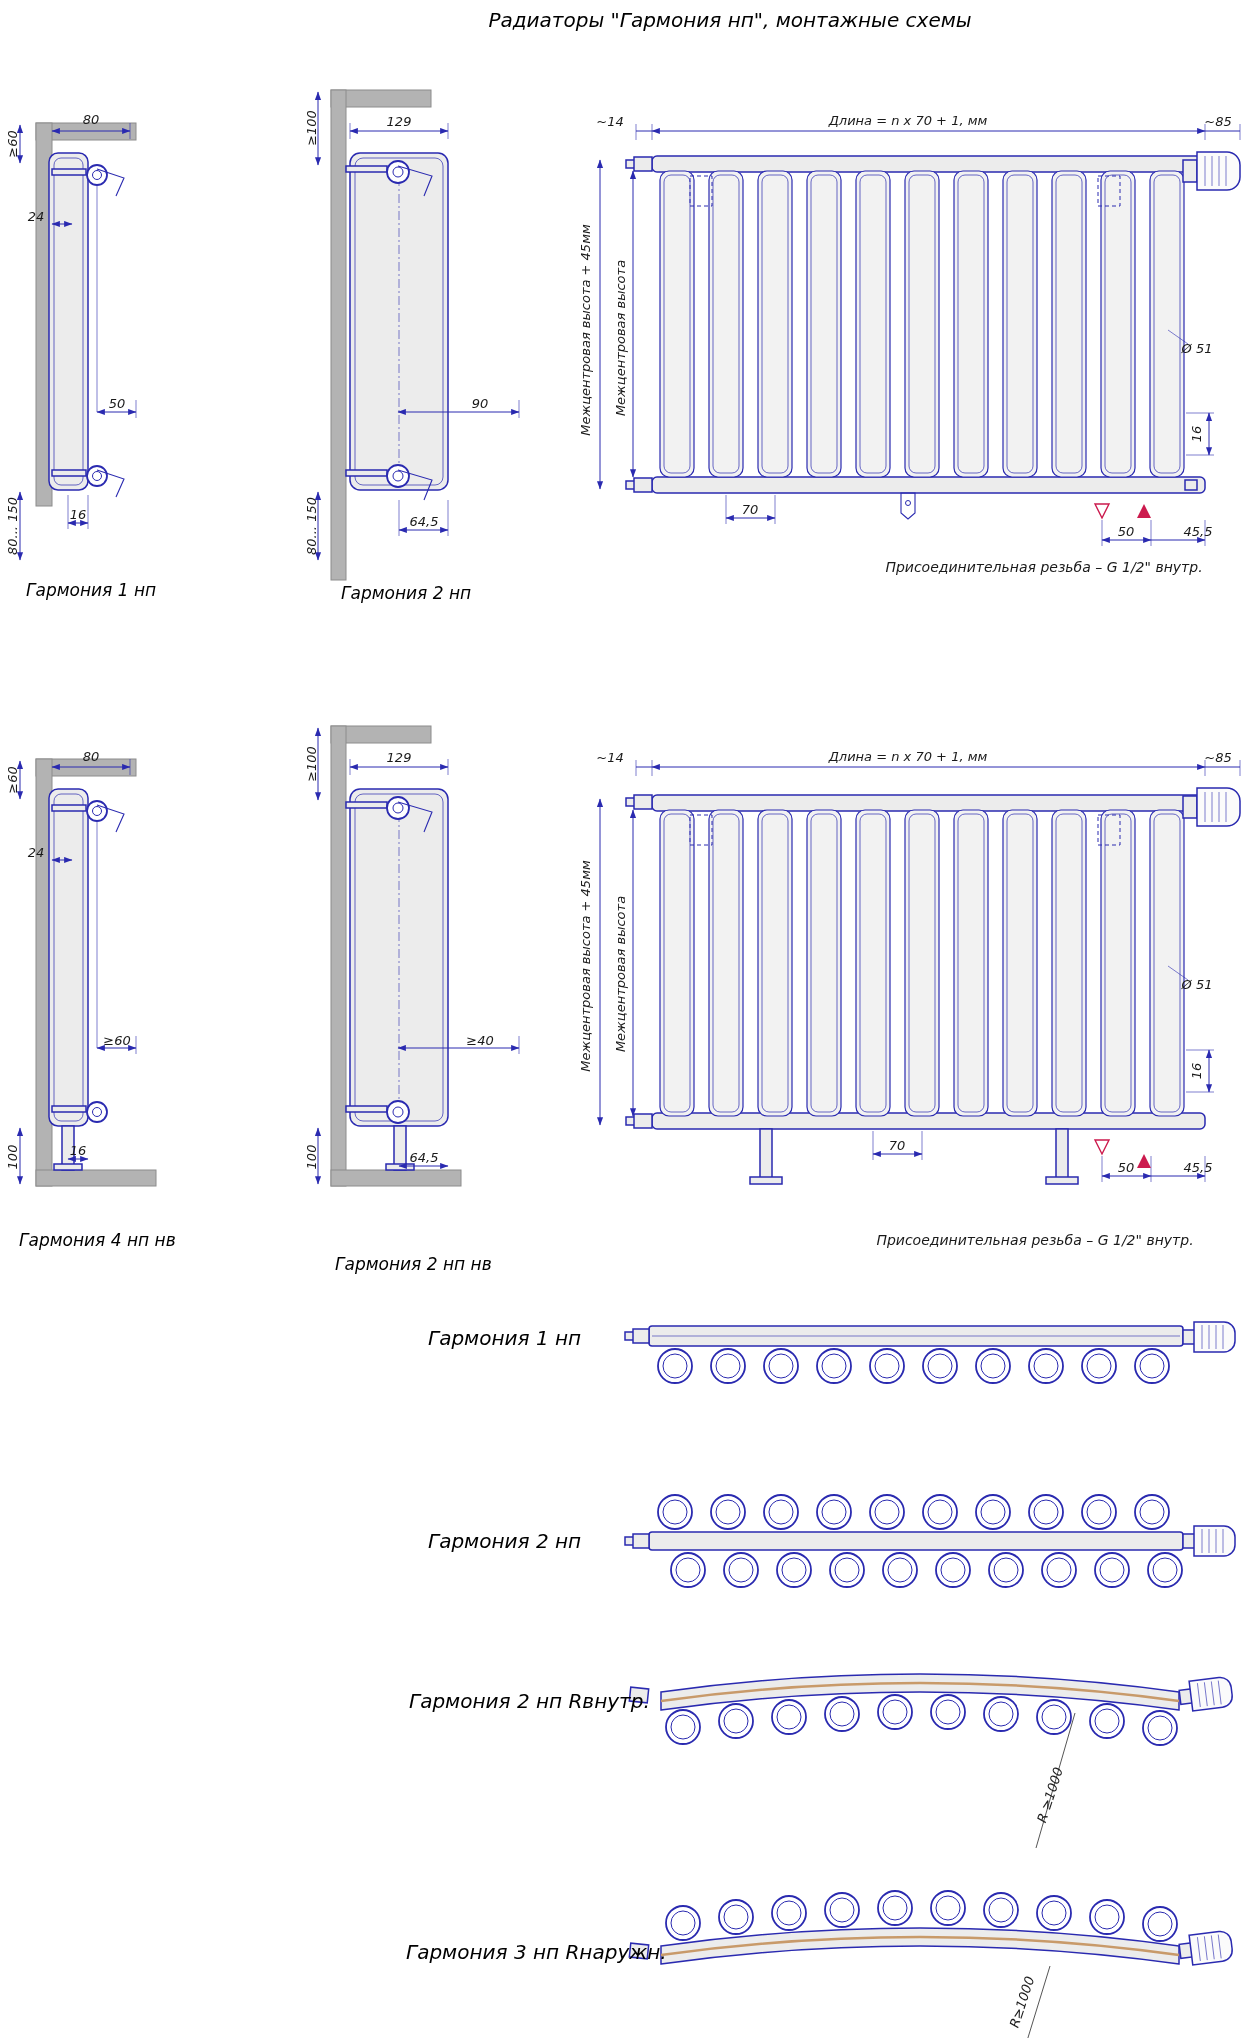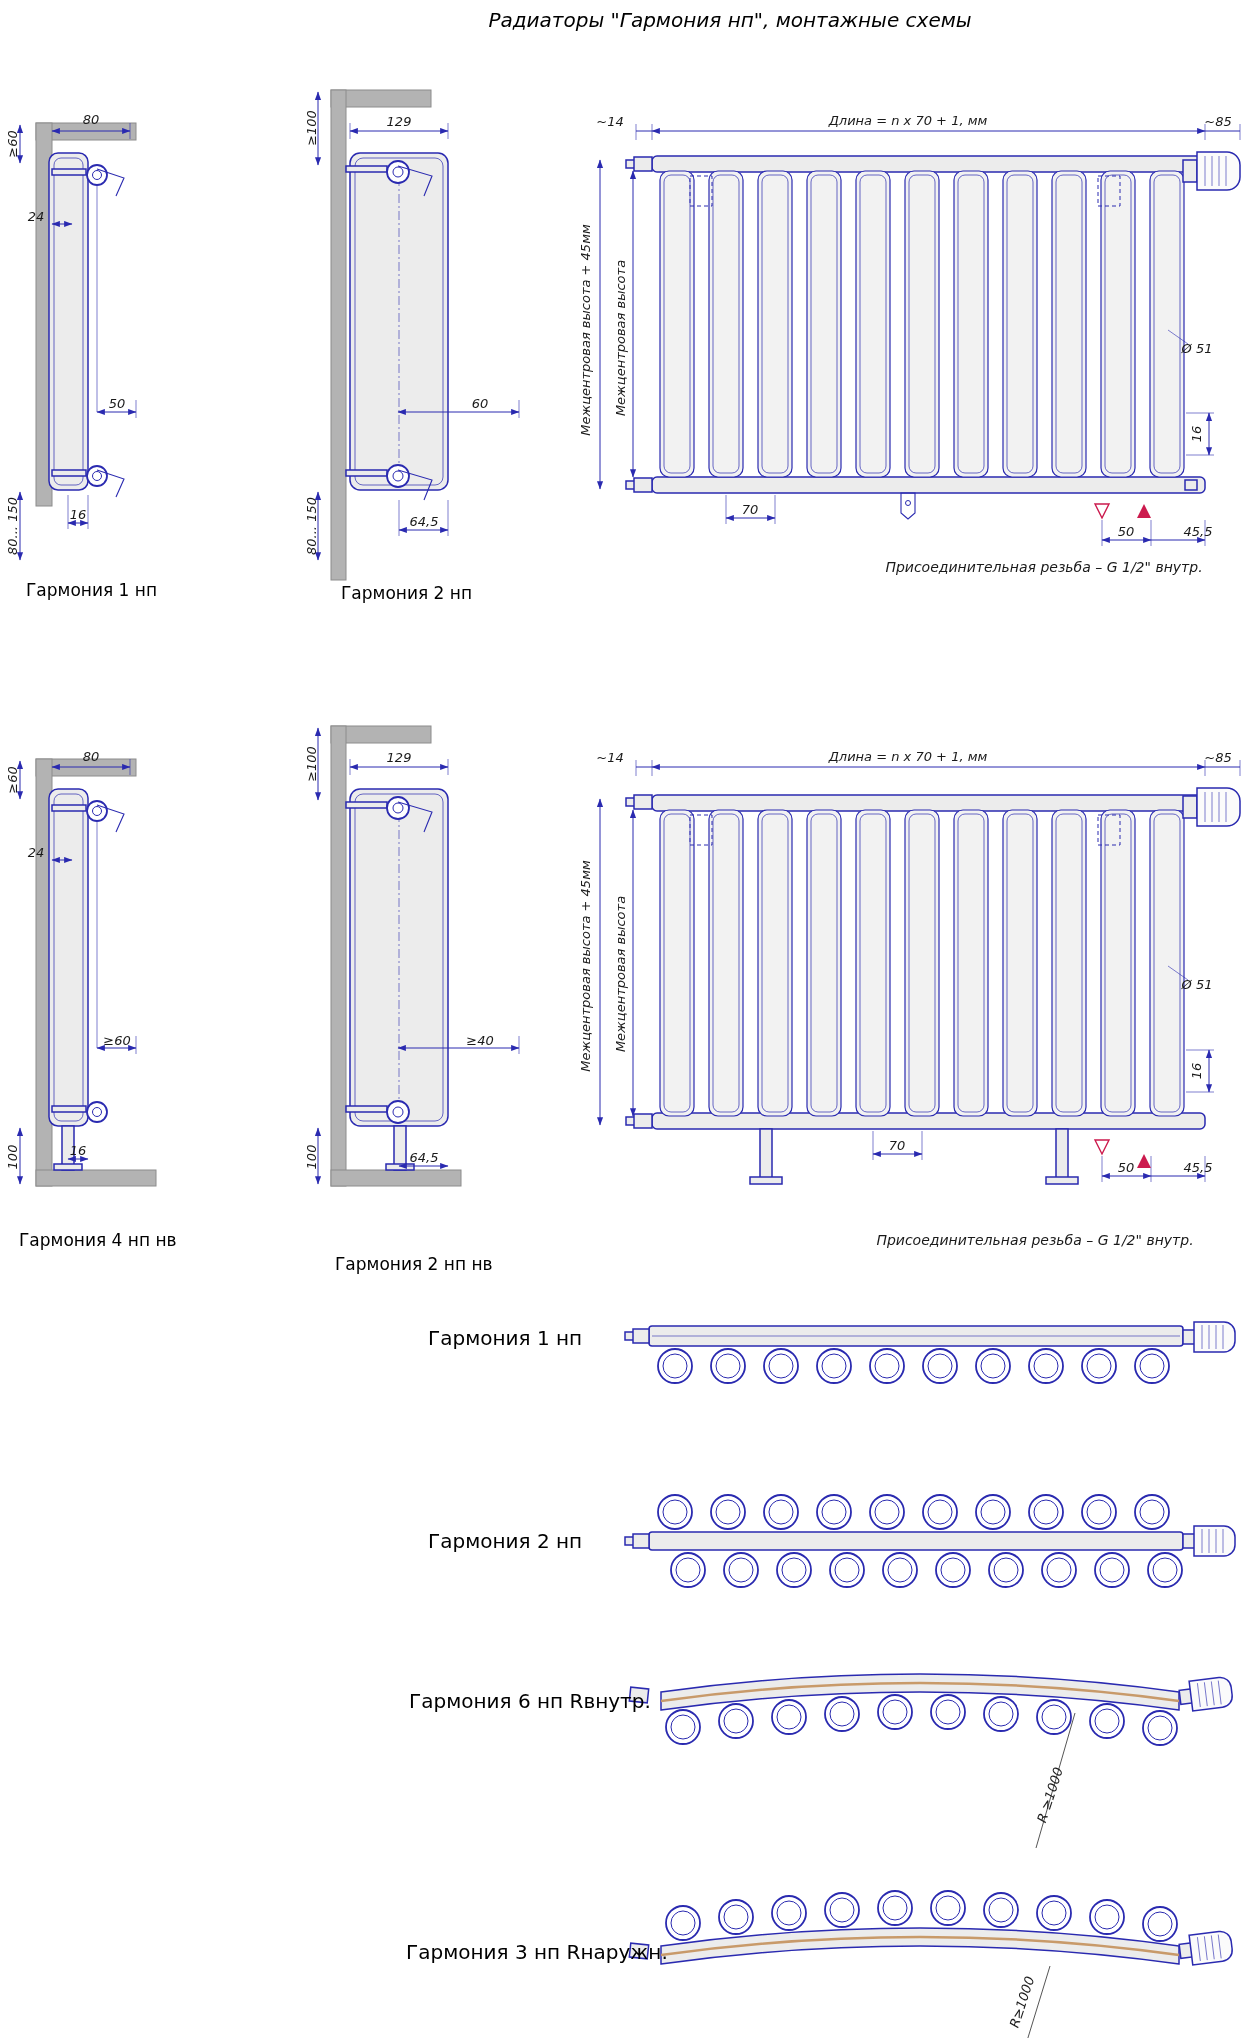--- a/index.html
+++ b/index.html
@@ -4,21 +4,21 @@
 <style>
   *{margin:0;padding:0;box-sizing:border-box}
   html,body{background:#ffffff}
   .canvas{position:relative;width:1245px;height:2038px;background:#fff;overflow:hidden;
           font-family:"DejaVu Sans",sans-serif;color:#1a1a1a}
   .bg{position:absolute;left:0;top:0}
   .t{position:absolute;font-style:italic;font-size:13px;white-space:nowrap;
      transform:translate(-50%,-50%);color:#1a1a1a}
   .rot{transform:translate(-50%,-50%) rotate(-90deg)}
   .rrad{transform:translate(-50%,-50%) rotate(-72deg)}
-  .lbl{position:absolute;font-size:17px;white-space:nowrap;color:#000}
+  .lbl{position:absolute;font-style:italic;font-size:17px;white-space:nowrap;color:#000}
   .lbl3{font-size:20px}
   .ttl{position:absolute;left:400px;top:8px;width:660px;text-align:center;
        font-style:italic;font-size:20px;color:#000}
   .cap{position:absolute;font-style:italic;font-size:14px;white-space:nowrap;
        transform:translate(-50%,-50%);color:#1a1a1a}
   
   .w{fill:#b3b3b3;stroke:#8c8c8c;stroke-width:1}
   .rb{fill:#ececec;stroke:#2a2ab0;stroke-width:1.5}
   .rb2{fill:none;stroke:#2a2ab0;stroke-width:.7}
   .tube{fill:#f2f2f2;stroke:#2a2ab0;stroke-width:1.2}
@@ -486,21 +486,21 @@
 <div class="t rot" style="left:12px;top:144px">≥60</div>
 <div class="t" style="left:91px;top:119px">80</div>
 <div class="t" style="left:36px;top:216px">24</div>
 <div class="t" style="left:117px;top:403px">50</div>
 <div class="t" style="left:78px;top:514px">16</div>
 <div class="t rot" style="left:12px;top:526px">80... 150</div>
 <div class="lbl" style="left:26px;top:580px">Гармония 1 нп</div>
 
 <div class="t rot" style="left:311px;top:128px">≥100</div>
 <div class="t" style="left:399px;top:121px">129</div>
-<div class="t" style="left:480px;top:403px">60</div>
+<div class="t" style="left:480px;top:403px">90</div>
 <div class="t" style="left:424px;top:521px">64,5</div>
 <div class="t rot" style="left:311px;top:526px">80... 150</div>
 <div class="lbl" style="left:341px;top:583px">Гармония 2 нп</div>
 
 <div class="t" style="left:610px;top:121px">~14</div>
 <div class="t" style="left:908px;top:120px">Длина = n x 70 + 1, мм</div>
 <div class="t" style="left:1218px;top:121px">~85</div>
 <div class="t rot" style="left:585px;top:330px">Межцентровая высота + 45мм</div>
 <div class="t rot" style="left:620px;top:338px">Межцентровая высота</div>
 <div class="t" style="left:1197px;top:348px">Ø 51</div>
@@ -532,18 +532,18 @@
 <div class="t rot" style="left:620px;top:974px">Межцентровая высота</div>
 <div class="t" style="left:1197px;top:984px">Ø 51</div>
 <div class="t rot" style="left:1196px;top:1071px">16</div>
 <div class="t" style="left:897px;top:1145px">70</div>
 <div class="t" style="left:1126px;top:1167px">50</div>
 <div class="t" style="left:1198px;top:1167px">45,5</div>
 <div class="cap" style="left:1035px;top:1240px">Присоединительная резьба – G 1/2" внутр.</div>
 
 <div class="lbl lbl3" style="left:428px;top:1326px">Гармония 1 нп</div>
 <div class="lbl lbl3" style="left:428px;top:1529px">Гармония 2 нп</div>
-<div class="lbl lbl3" style="left:409px;top:1689px">Гармония 6 нп Rвнутр.</div>
+<div class="lbl lbl3" style="left:409px;top:1689px">Гармония 2 нп Rвнутр.</div>
 <div class="t rrad" style="left:1050px;top:1795px">R ≥1000</div>
 <div class="lbl lbl3" style="left:406px;top:1940px">Гармония 3 нп Rнаружн.</div>
 <div class="t rrad" style="left:1022px;top:2002px">R≥1000</div>
 
 </div>
 
 </body></html>

